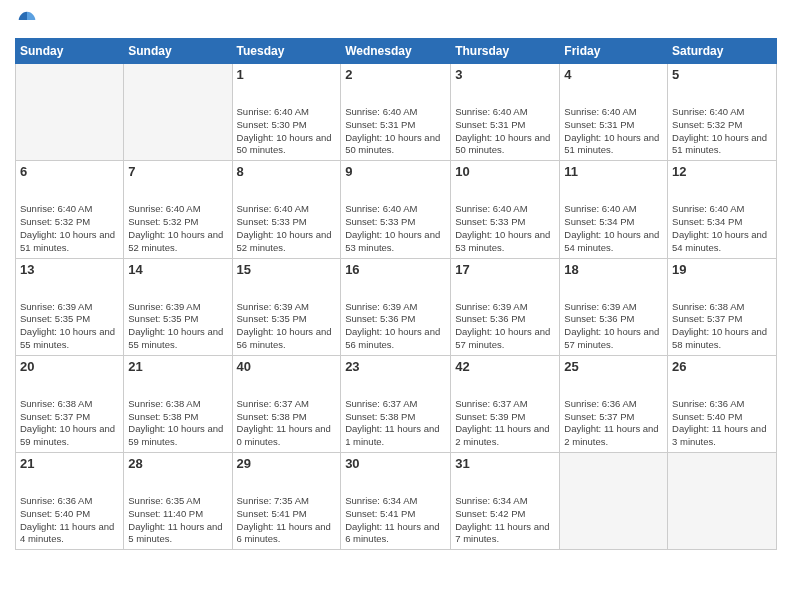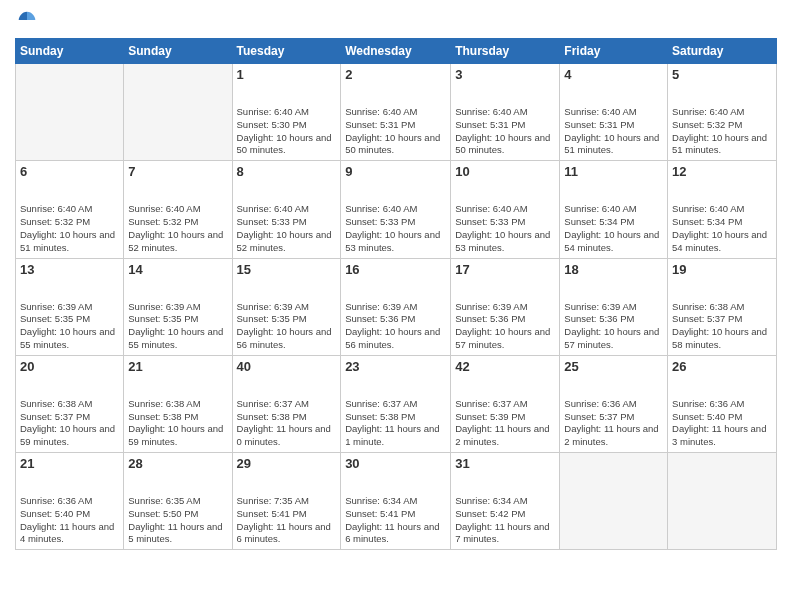--- a/index.html
+++ b/index.html
@@ -327,21 +327,21 @@
           <td>
             <div class="day-num">21</div>
             <div class="day-detail">Sunrise: 6:36 AM
 Sunset: 5:40 PM
 Daylight: 11 hours
 and 4 minutes.</div>
           </td>
           <td>
             <div class="day-num">28</div>
             <div class="day-detail">Sunrise: 6:35 AM
-Sunset: 5:50 PM
+Sunset: 11:40 PM
 Daylight: 11 hours
 and 5 minutes.</div>
           </td>
           <td>
             <div class="day-num">29</div>
             <div class="day-detail">Sunrise: 7:35 AM
 Sunset: 5:41 PM
 Daylight: 11 hours
 and 6 minutes.</div>
           </td>

